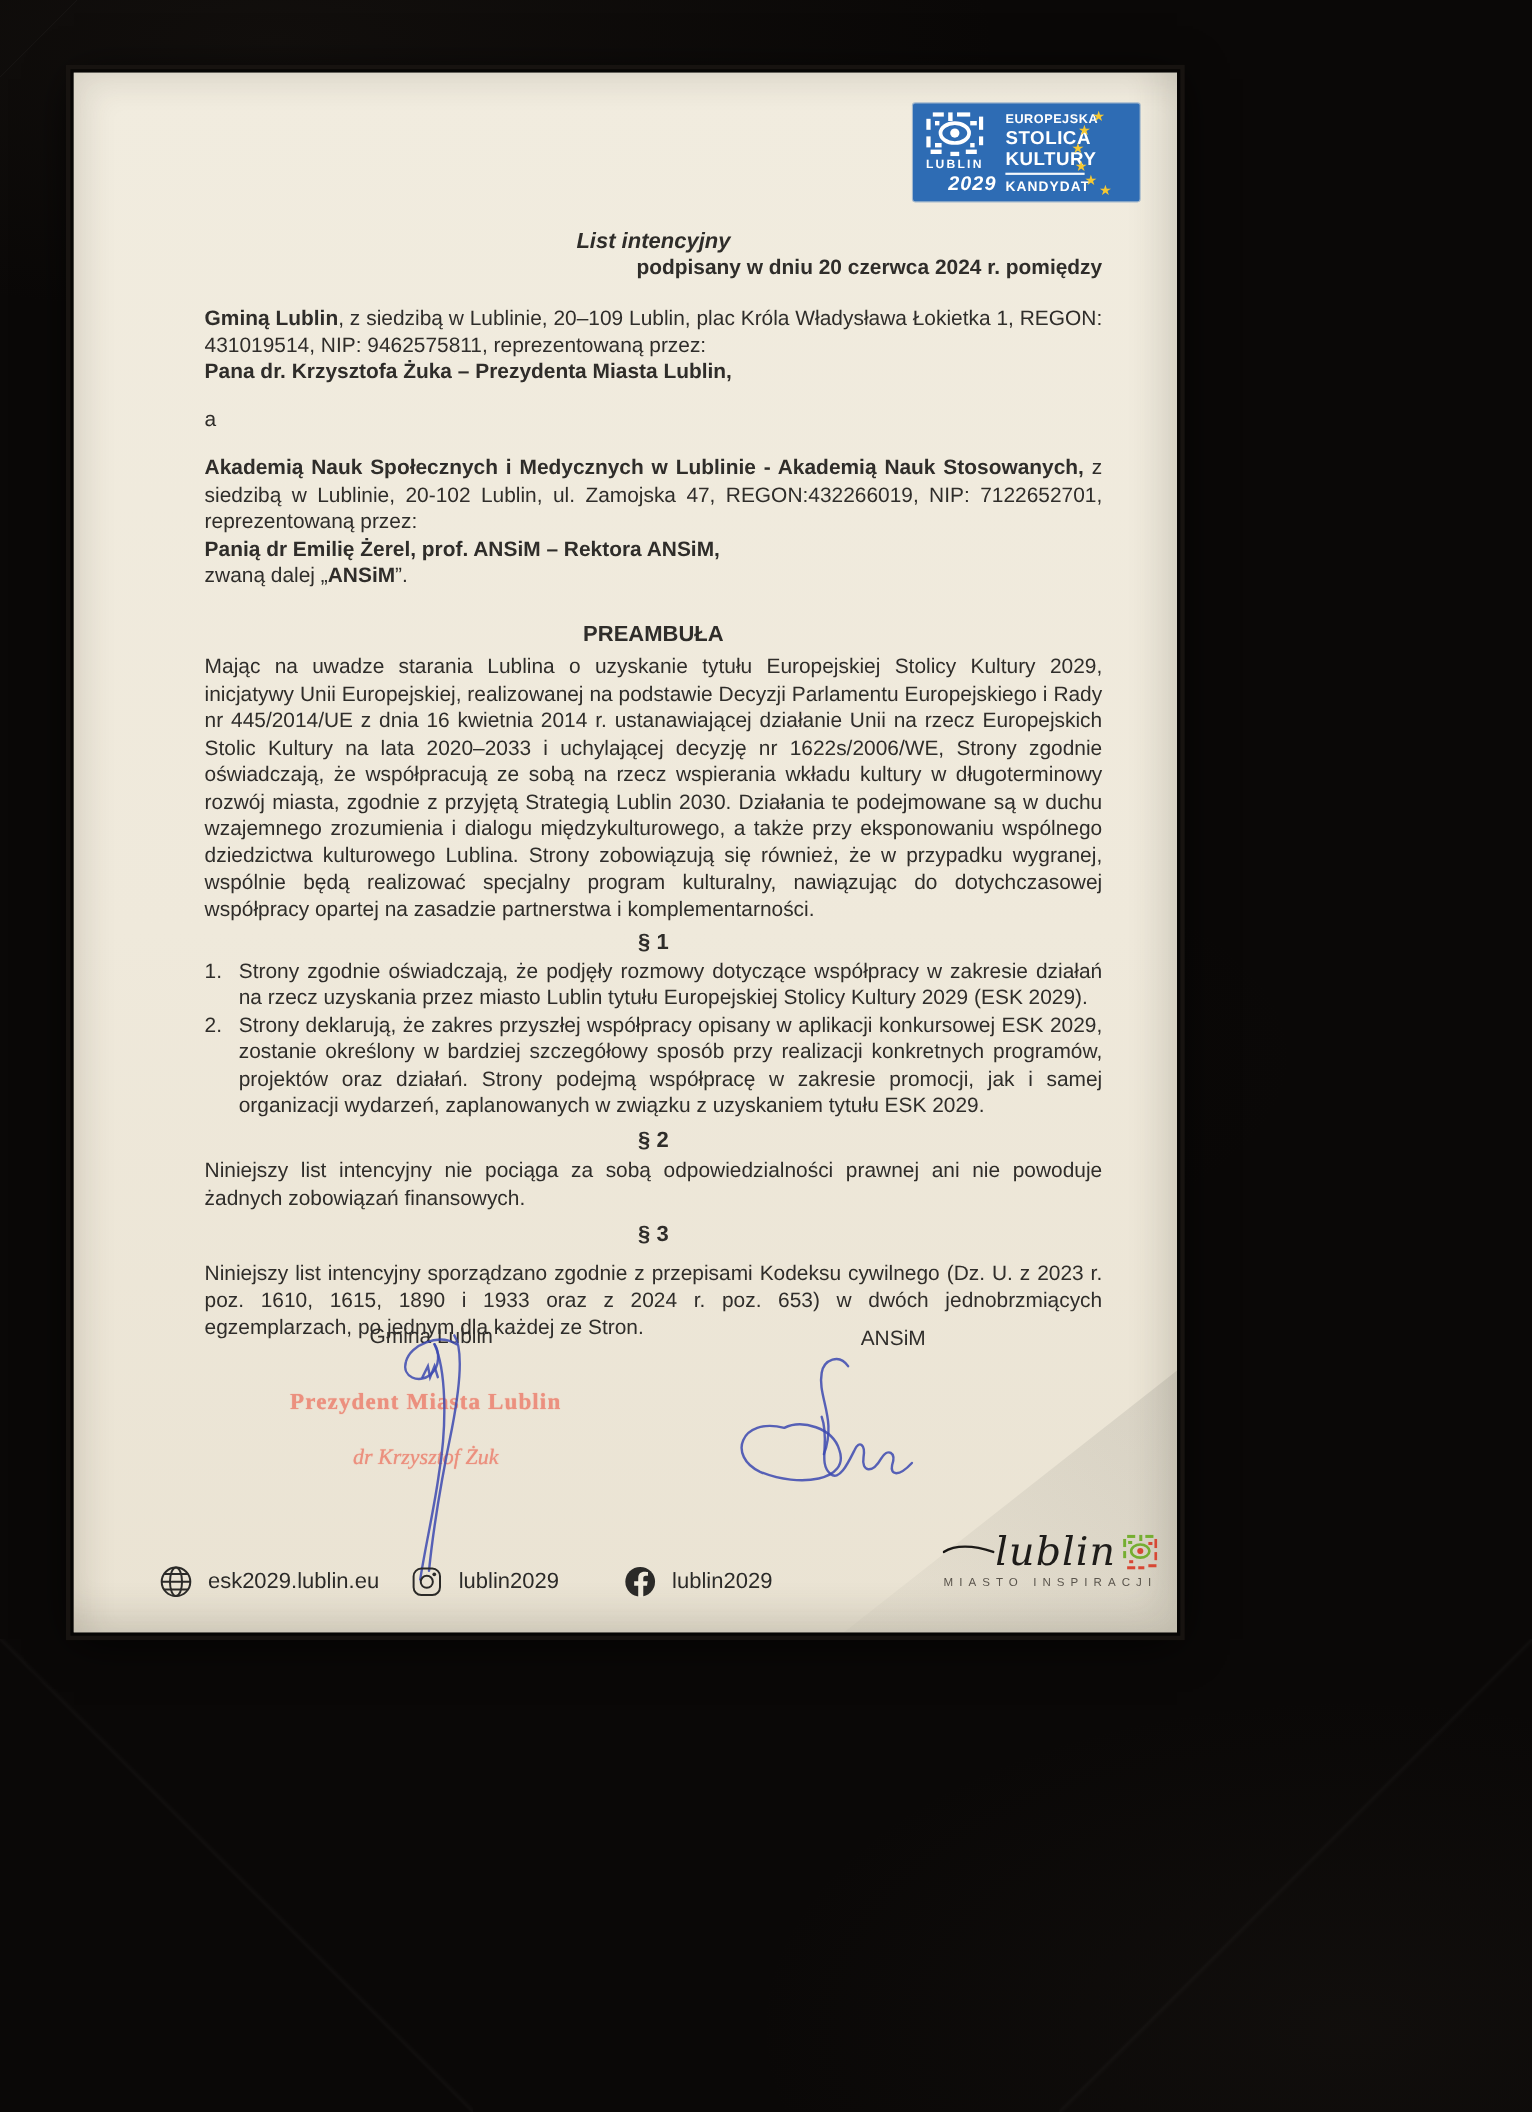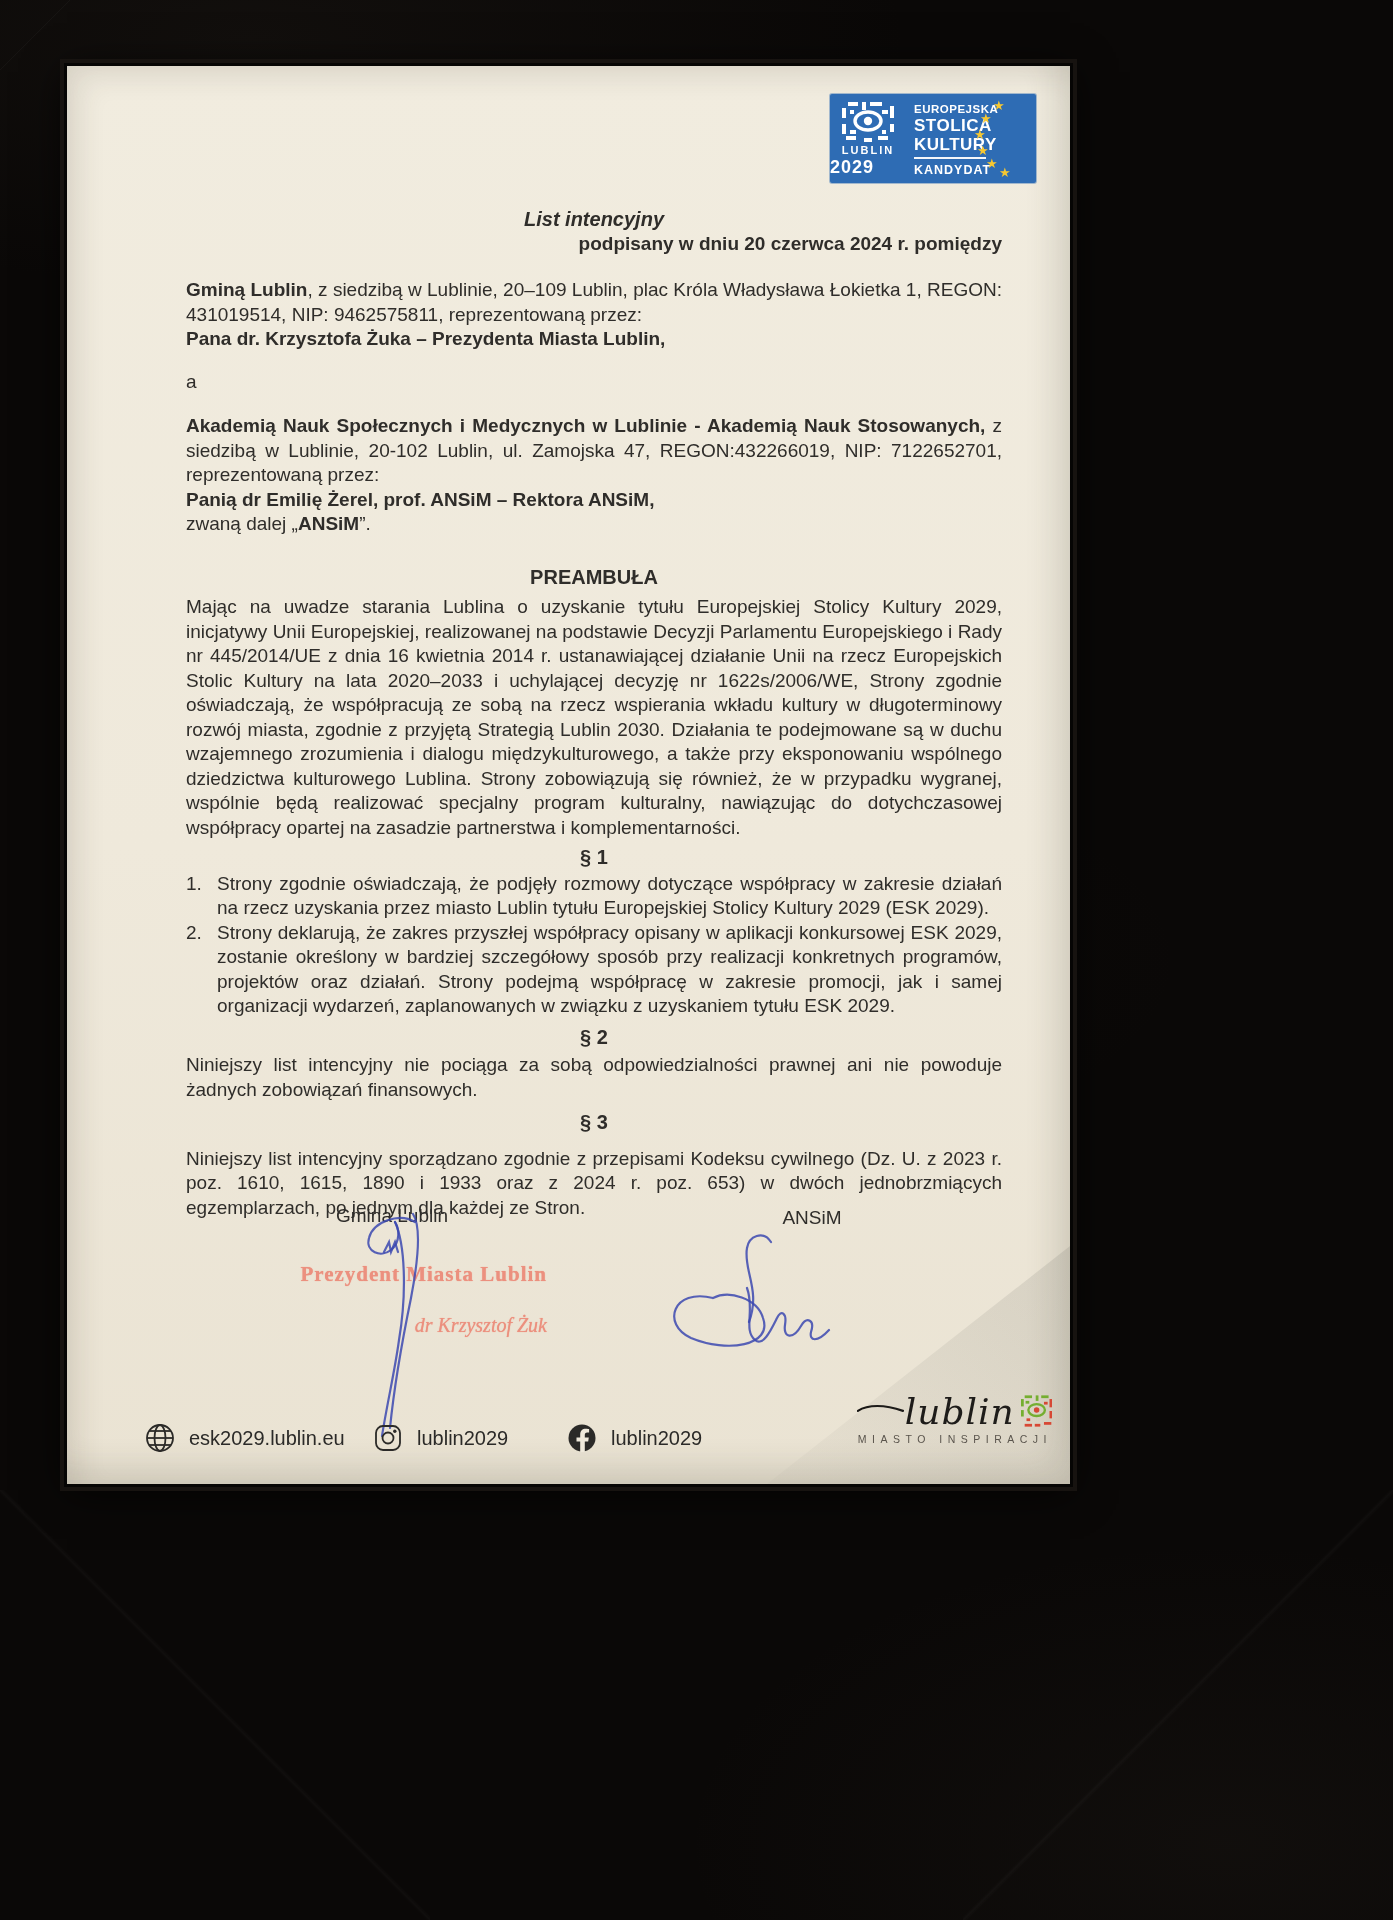--- a/index.html
+++ b/index.html
@@ -36,21 +36,21 @@
   }
 
   
   #esk-logo{
     position:absolute;left:763px;top:28px;width:206px;height:89px;
     background:#2e6cb4;border-radius:2px;color:#fff;
     box-shadow:0 0 0 1px rgba(46,108,180,0.4);
   }
   #esk-logo .emblem{position:absolute;left:12px;top:8px;width:52px;height:40px;}
   #esk-logo .lub-city{position:absolute;left:0px;top:50px;width:76px;text-align:center;font-weight:bold;font-size:11px;letter-spacing:2px;}
-  #esk-logo .lub-year{position:absolute;left:0px;top:63px;width:76px;text-align:left;font-weight:bold;font-size:18px;letter-spacing:1px;}
+  #esk-logo .lub-year{position:absolute;left:0px;top:63px;width:76px;text-align:right;font-weight:bold;font-size:18px;letter-spacing:1px;font-style:italic;}
   #esk-logo .mid{position:absolute;left:84px;top:9px;width:74px;}
   #esk-logo .l1{font-size:11.5px;font-weight:bold;letter-spacing:0.5px;}
   #esk-logo .l2,#esk-logo .l3{font-size:17px;font-weight:bold;letter-spacing:0.5px;line-height:17px;margin-top:2px;}
   #esk-logo .rule{width:72px;height:2px;background:#fff;margin-top:4px;opacity:.95;}
   #esk-logo .l4{font-size:12.5px;font-weight:bold;letter-spacing:1px;margin-top:4px;}
   #esk-logo .star{position:absolute;color:#f6c832;font-size:13px;line-height:10px;}
 
   
   #text-column{position:absolute;left:119px;top:0;width:816px;font-size:19px;line-height:24.5px;}
   .doc-h{font-weight:bold;text-align:center;font-size:20px;}
@@ -69,21 +69,21 @@
   .list-item .no{position:absolute;left:0;top:0;}
   .h-s2{margin-top:6px;}
   .s2-body{margin-top:4px;}
   .h-s3{margin-top:8px;}
   .s3-body{margin-top:12px;}
 
   
   .sig-label{position:absolute;font-size:19px;width:210px;text-align:center;}
   .sig-label.left{left:220px;top:1139px;}
   .sig-label.right{left:640px;top:1141px;}
-  .stamp-left{position:absolute;left:160px;top:1196px;width:320px;text-align:right;color:#ec8270;opacity:.85;}
+  .stamp-left{position:absolute;left:160px;top:1196px;width:320px;text-align:center;color:#ec8270;opacity:.85;}
   .stamp-left .ln1{font-family:"Liberation Serif",serif;font-weight:bold;font-size:21px;letter-spacing:1px;text-shadow:0 0 1px #ec8270;}
   .stamp-left .ln2{font-family:"Liberation Serif",serif;font-style:italic;font-size:20px;margin-top:27px;text-shadow:0 0 1px #ec8270;}
   .stamp-right{position:absolute;left:560px;top:1188px;width:370px;text-align:center;color:#f2808d;opacity:.88;}
   .stamp-right .t{font-size:19px;font-weight:bold;letter-spacing:9px;text-shadow:0 0 1px #f2808d;}
   .stamp-right .s{font-size:13.5px;font-weight:bold;line-height:13.5px;text-shadow:0 0 1px #f2808d;}
   .stamp-right .n{font-size:17px;font-weight:bold;font-style:italic;margin-top:16px;text-shadow:0 0 1px #f2808d;}
   svg.ink{position:absolute;overflow:visible;}
   svg.ink path{fill:none;stroke:#3c49b0;stroke-width:2.2;stroke-linecap:round;opacity:.85;}
   #sig-left{left:262px;top:1142px;}
   #sig-right{left:582px;top:1162px;}

